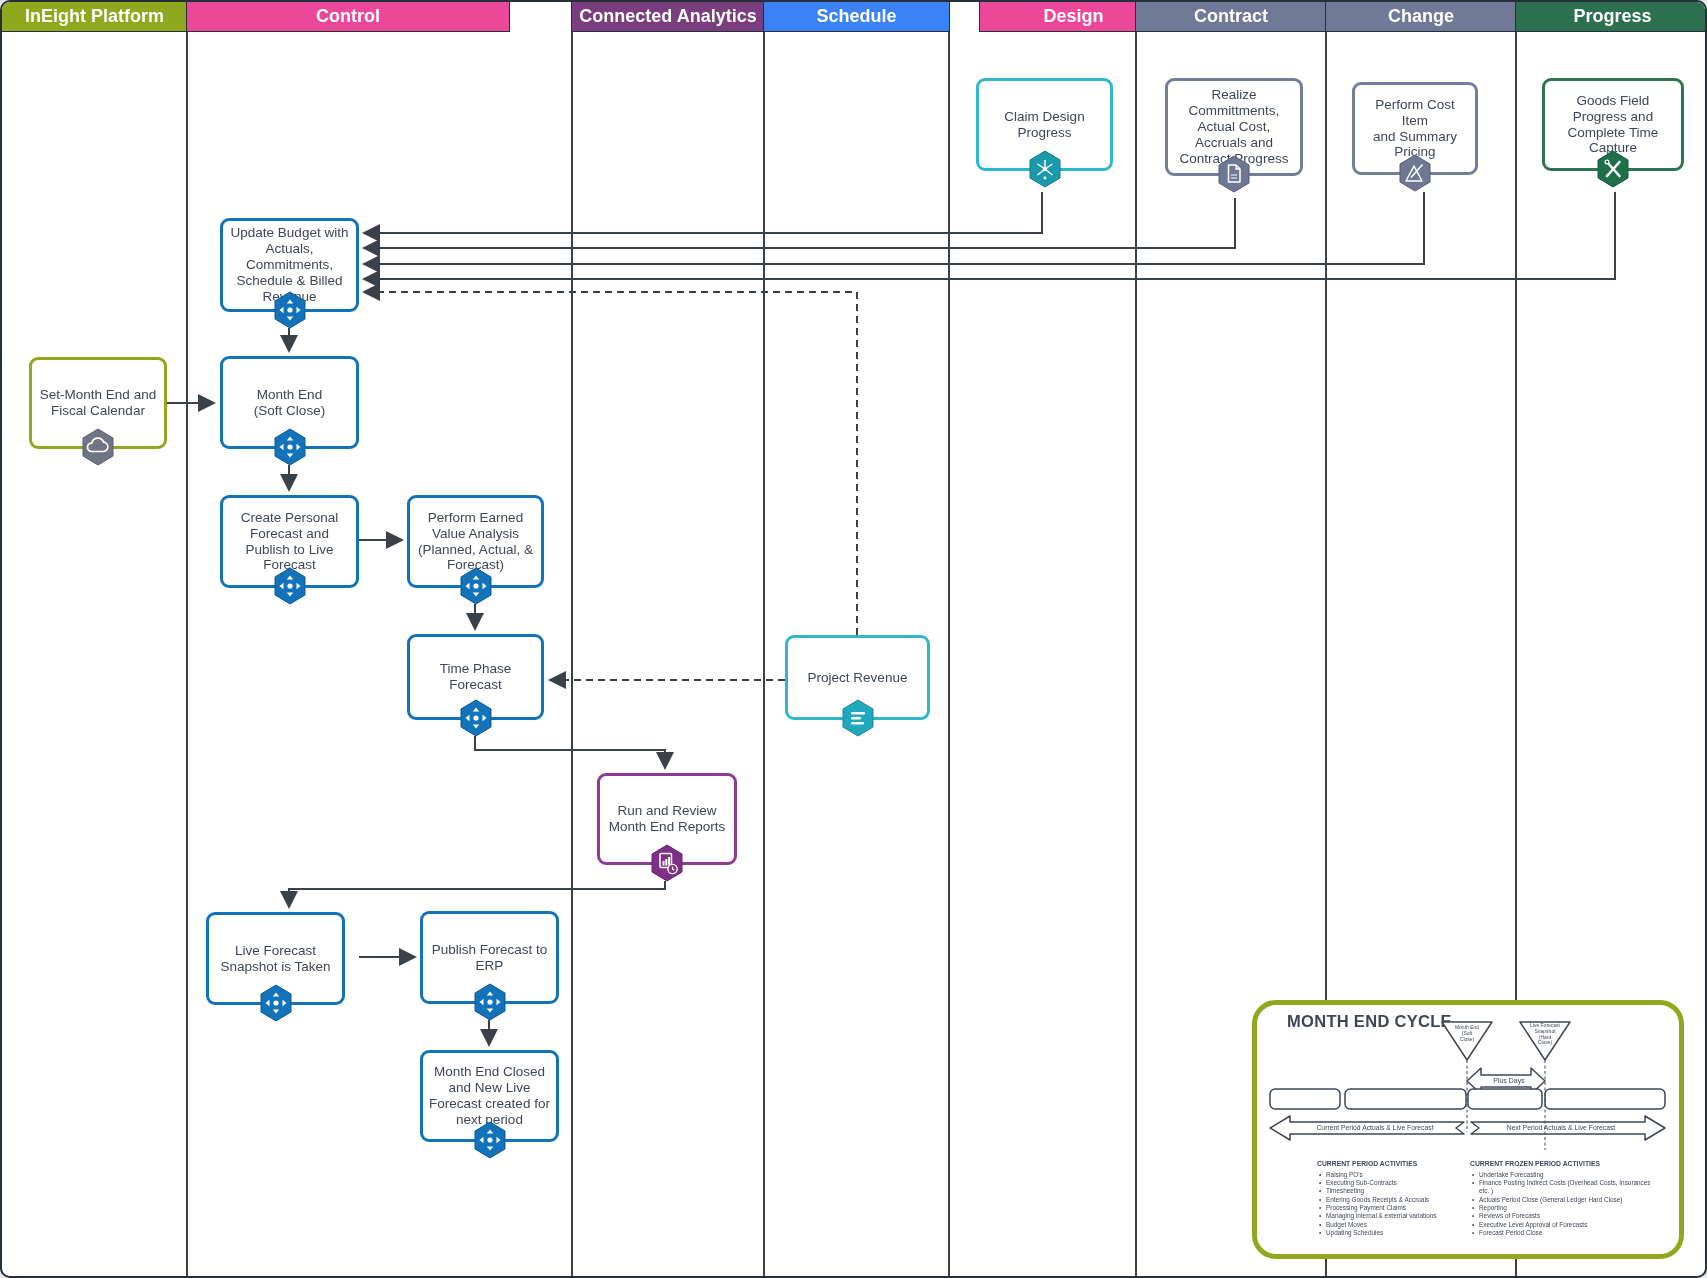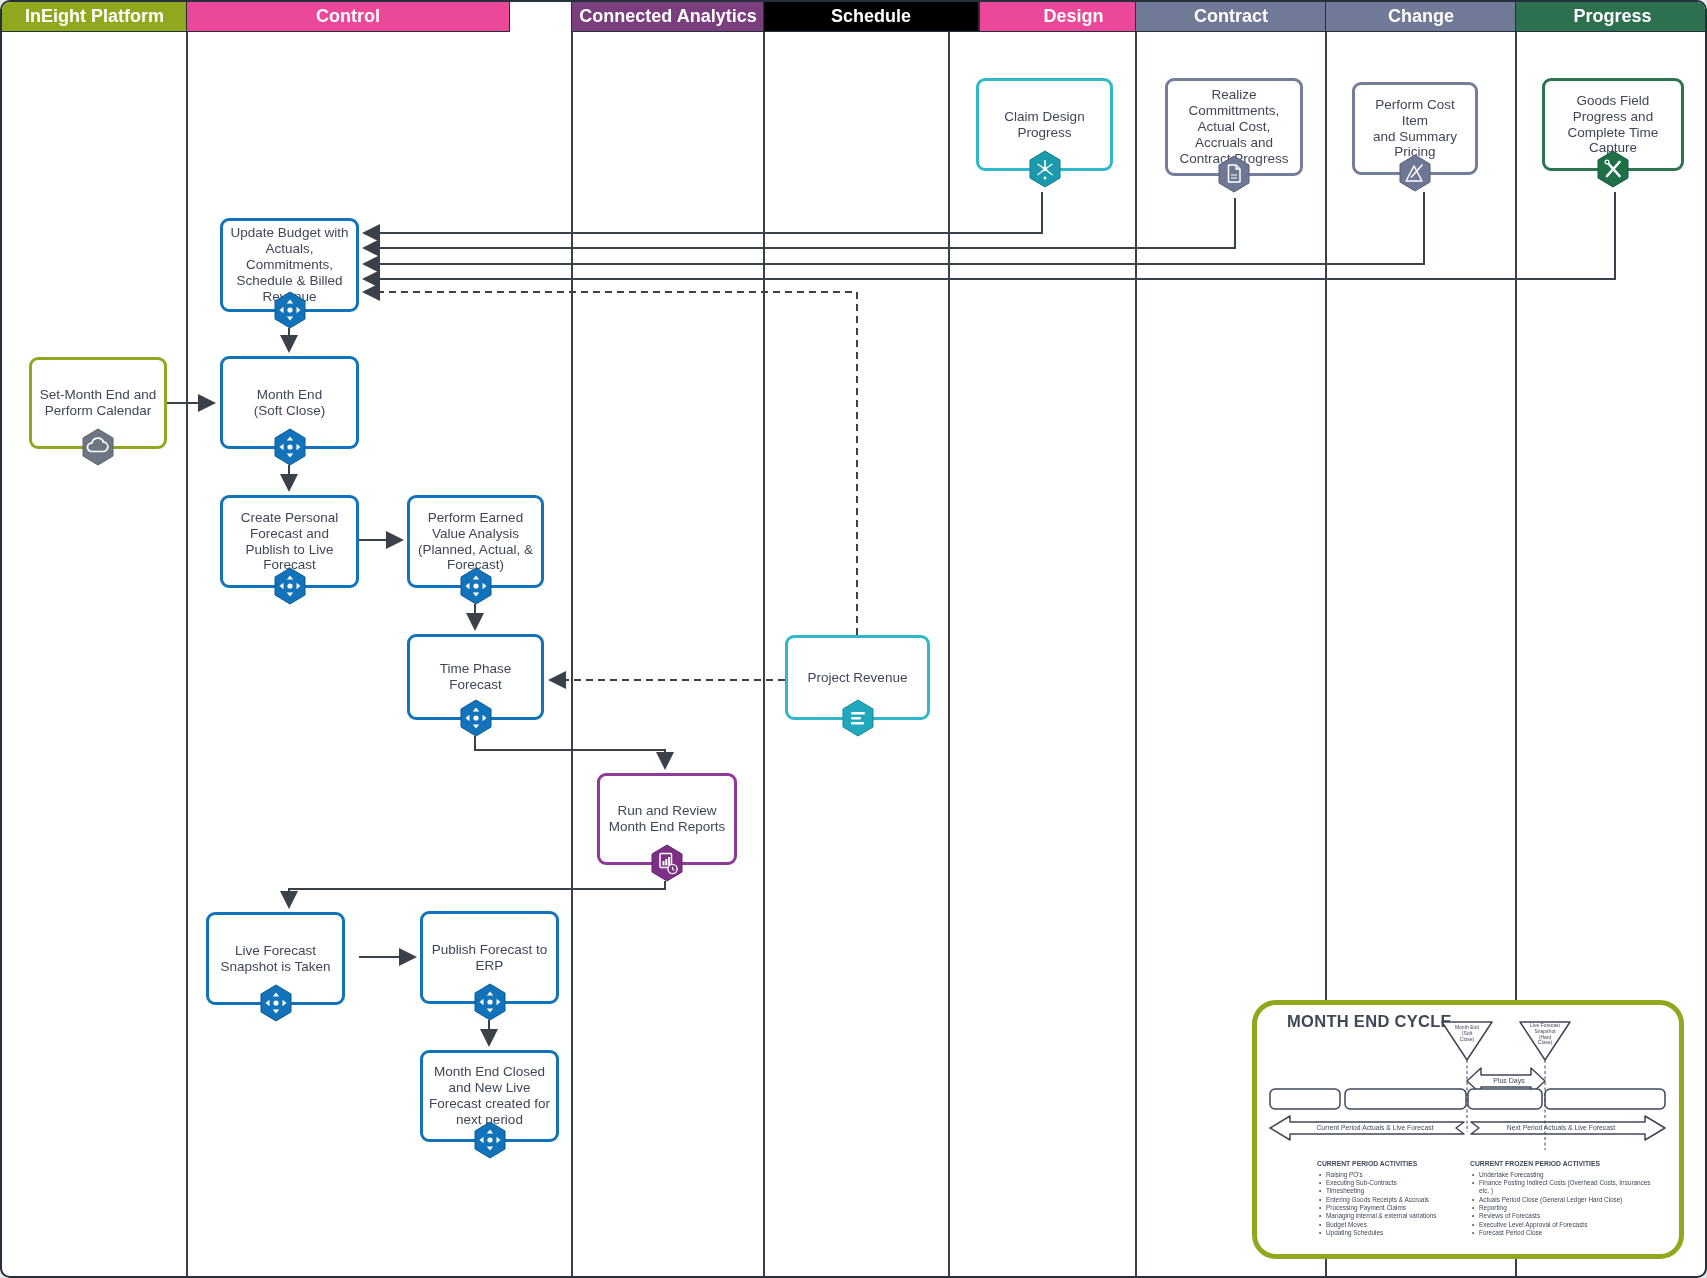--- a/index.html
+++ b/index.html
@@ -50,21 +50,21 @@
 
   <div class="lane-h" style="left:0;width:185px;background:#8FA81E">
       <span>InEight Platform</span>
     </div>
   <div class="lane-h" style="left:185px;width:322px;background:#ec4899">
       <span>Control</span>
     </div>
   <div class="lane-h" style="left:570px;width:192px;background:#7A3E7E">
       <span>Connected Analytics</span>
     </div>
-  <div class="lane-h" style="left:762px;width:214px;background:#000000">
+  <div class="lane-h" style="left:762px;width:185px;background:#3b82f6">
       <span>Schedule</span>
     </div>
   <div class="lane-h" style="left:978px;width:187px;background:#ec4899">
       <span>Design</span>
     </div>
   <div class="lane-h" style="left:1134px;width:190px;background:#707A97">
       <span>Contract</span>
     </div>
   <div class="lane-h" style="left:1324px;width:190px;background:#707A97">
       <span>Change</span>
@@ -105,21 +105,21 @@
       <path d="M1233,196 V246 H362" marker-end="url(#ah)"></path>
       <path d="M1422,190 V262 H362" marker-end="url(#ah)"></path>
       <path d="M1613,190 V277 H362" marker-end="url(#ah)"></path>
       <path d="M855,633 V290 H362" stroke-dasharray="7,5" marker-end="url(#ah)"></path>
       <path d="M783,678 H548" stroke-dasharray="7,5" marker-end="url(#ah)"></path>
     </g>
   </svg>
 
   <div class="node c-olive" style="left:27px;top:355px;width:138px;height:92px">
     <div class="nlabel">Set-Month End and
-Perform Calendar</div>
+Fiscal Calendar</div>
     <svg class="hex" viewBox="0 0 34 38">
       <polygon points="17,1 32,10 32,28 17,37 2,28 2,10" fill="#6E7683" stroke="#596070" stroke-width="1"></polygon>
       <path d="M10.5 23.5 a4.2 4.2 0 0 1 .4-8.4 a6 6 0 0 1 11.6-1 a4.6 4.6 0 0 1-.7 9.4 z" fill="none" stroke="#fff" stroke-width="1.7" stroke-linejoin="round"></path>
     </svg>
   </div>
 
   <div class="node c-blue" style="left:218px;top:216px;width:139px;height:94px">
     <div class="nlabel">Update Budget with
 Actuals,
 Commitments,

